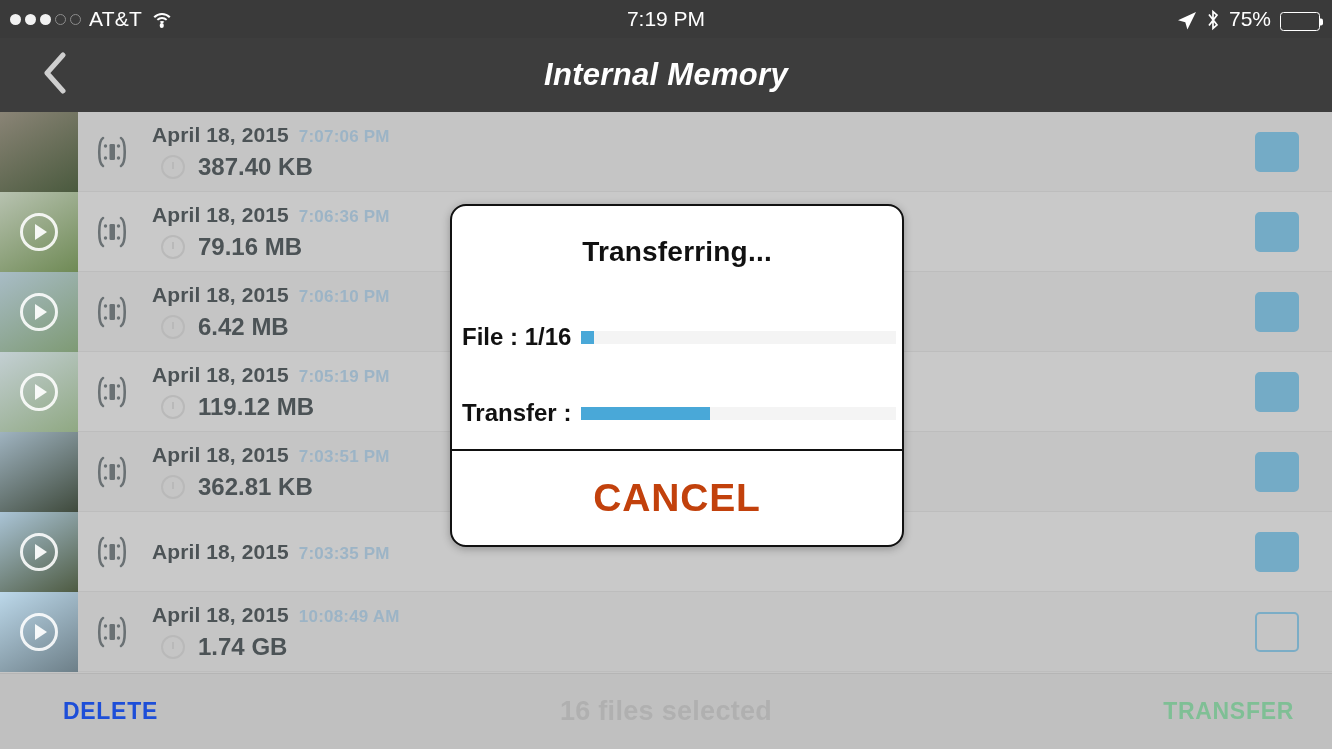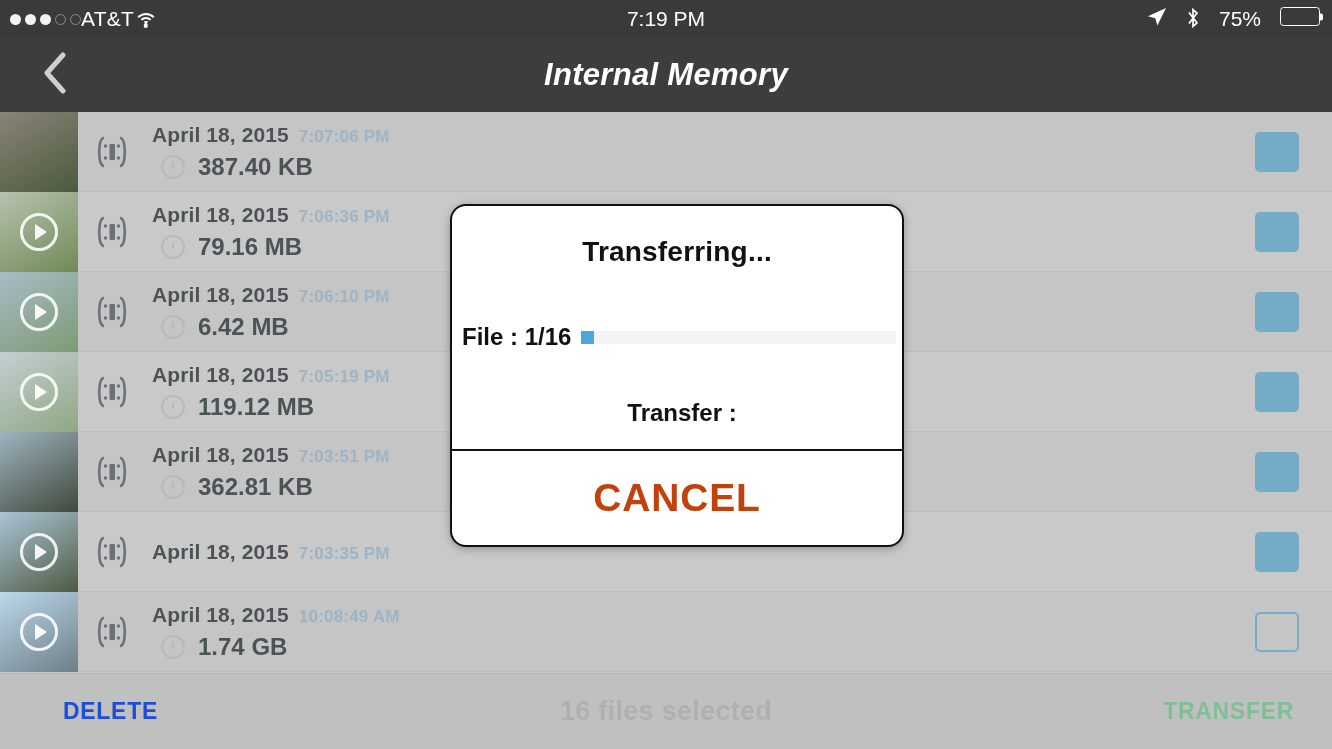--- a/index.html
+++ b/index.html
@@ -9,37 +9,37 @@
     overflow:hidden; background:#c3c3c3;
   }
   #app { position:relative; width:1332px; height:749px; overflow:hidden; }
 
   
   #statusbar {
     position:absolute; top:0; left:0; width:1332px; height:38px;
     background:#3a3a3a; color:#fff;
     display:flex; align-items:center;
   }
-  #status-left { display:flex; align-items:center; padding-left:10px; }
+  #status-left { display:flex; align-items:center; gap:8px; padding-left:10px; }
   .dots { display:flex; align-items:center; gap:4px; }
   .dot { width:11px; height:11px; border-radius:50%; }
   .dot.on { background:#f2f2f2; }
   .dot.off { background:transparent; border:1.5px solid #8c8c8c; }
   .carrier { font-size:21px; font-weight:400; letter-spacing:.2px; }
   .wifi { position:relative; width:24px; height:17px; }
   .wifi span { position:absolute; left:50%; transform:translateX(-50%); border:2.4px solid #fff;
     border-bottom-color:transparent; border-left-color:transparent; border-right-color:transparent;
     border-radius:50%; }
   .wifi .a1 { width:24px; height:24px; top:2px; }
   .wifi .a2 { width:15px; height:15px; top:6px; }
   .wifi .a3 { width:6px;  height:6px;  top:10px; }
   .wifi .pt { position:absolute; left:50%; transform:translateX(-50%); bottom:0; width:4.5px;
     height:4.5px; border-radius:50%; background:#fff; border:none; }
   #status-center { position:absolute; left:0; right:0; text-align:center; font-size:21px; font-weight:400;}
-  #status-right { margin-left:auto; display:flex; align-items:flex-start; gap:19px; padding-right:12px; }
+  #status-right { margin-left:auto; display:flex; align-items:flex-end; gap:9px; padding-right:12px; }
   .loc-icon svg { display:block; }
   .bt-icon svg { display:block; }
   .batt-pct { font-size:21px; }
   .battery { position:relative; width:40px; height:19px; border:1.7px solid #fff;
     border-radius:3.5px; padding:2px; }
   .battery .fill { height:100%; background:#fff; border-radius:1px; }
   .battery .cap { position:absolute; right:-4px; top:50%; transform:translateY(-50%);
     width:3px; height:7px; background:#fff; border-radius:0 2px 2px 0; }
 
   
@@ -90,21 +90,21 @@
     letter-spacing:.7px; cursor:pointer; }
 
   
   #dialog { position:absolute; left:450px; top:204px; width:454px; height:343px;
     background:#fff; border:2px solid #111; border-radius:16px; overflow:hidden;
     box-shadow:0 2px 9px rgba(0,0,0,.28); }
   #dlg-title { text-align:center; font-size:28px; font-weight:bold; color:#111;
     margin-top:30px; letter-spacing:.2px; }
   .prog-row { display:flex; align-items:center; padding:0 0 0 10px; }
   #file-row { margin-top:55px; }
-  #xfer-row { margin-top:48px;flex-direction:column; }
+  #xfer-row { margin-top:48px; }
   .prog-label { font-size:24px; font-weight:bold; color:#111; white-space:nowrap; }
   .prog-track { flex:1; height:13px; background:#f4f4f4; margin-left:10px; margin-right:6px;
     position:relative; }
   .prog-fill { height:100%; background:#49a8d8; }
   #dlg-divider { position:absolute; left:0; right:0; top:243px; height:2px; background:#111; }
   #cancel-btn { position:absolute; left:0; right:0; top:245px; bottom:0;
     display:flex; align-items:center; justify-content:center; cursor:pointer; }
   #cancel-label { font-size:39px; font-weight:bold; color:#c2410c; letter-spacing:.8px; }
 </style>
 </head>

